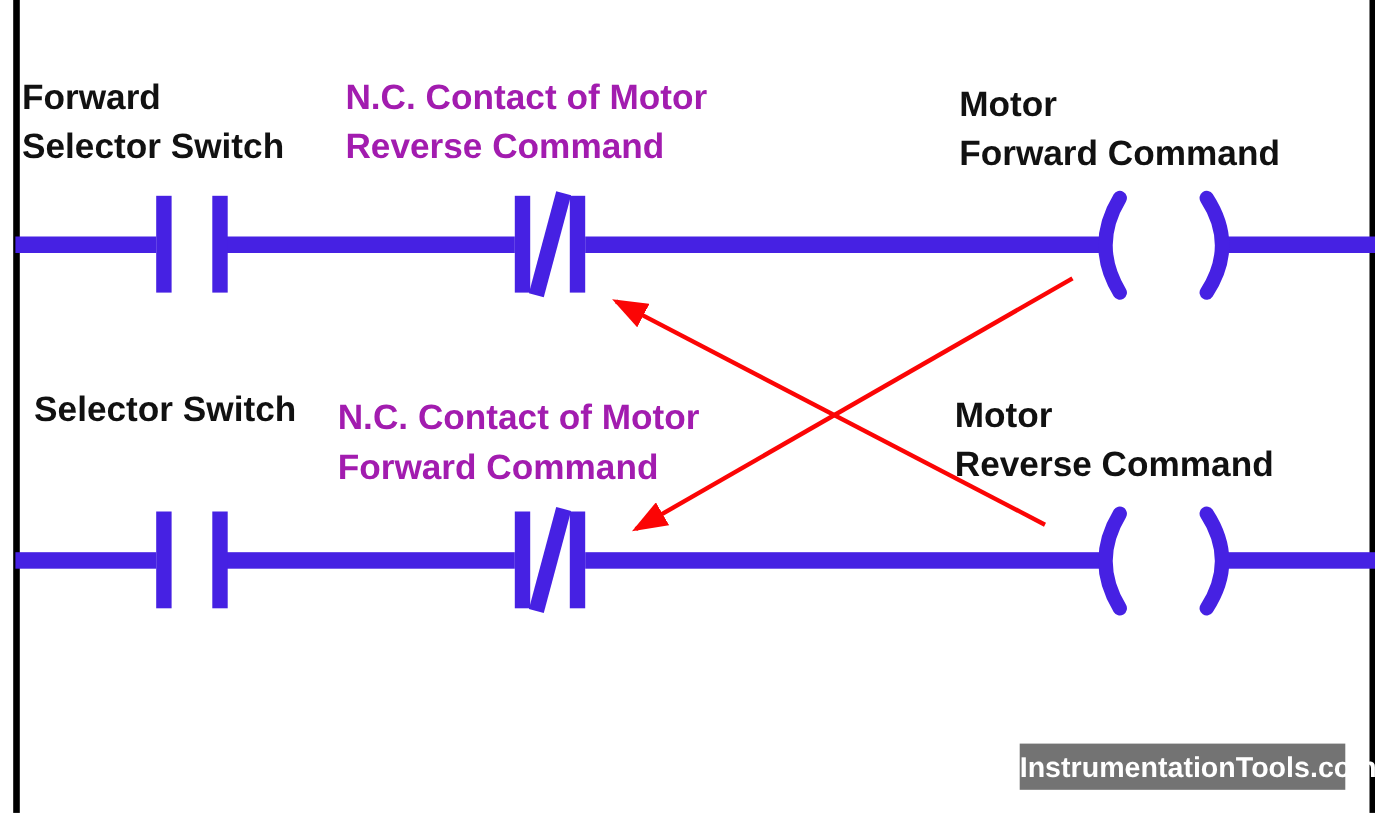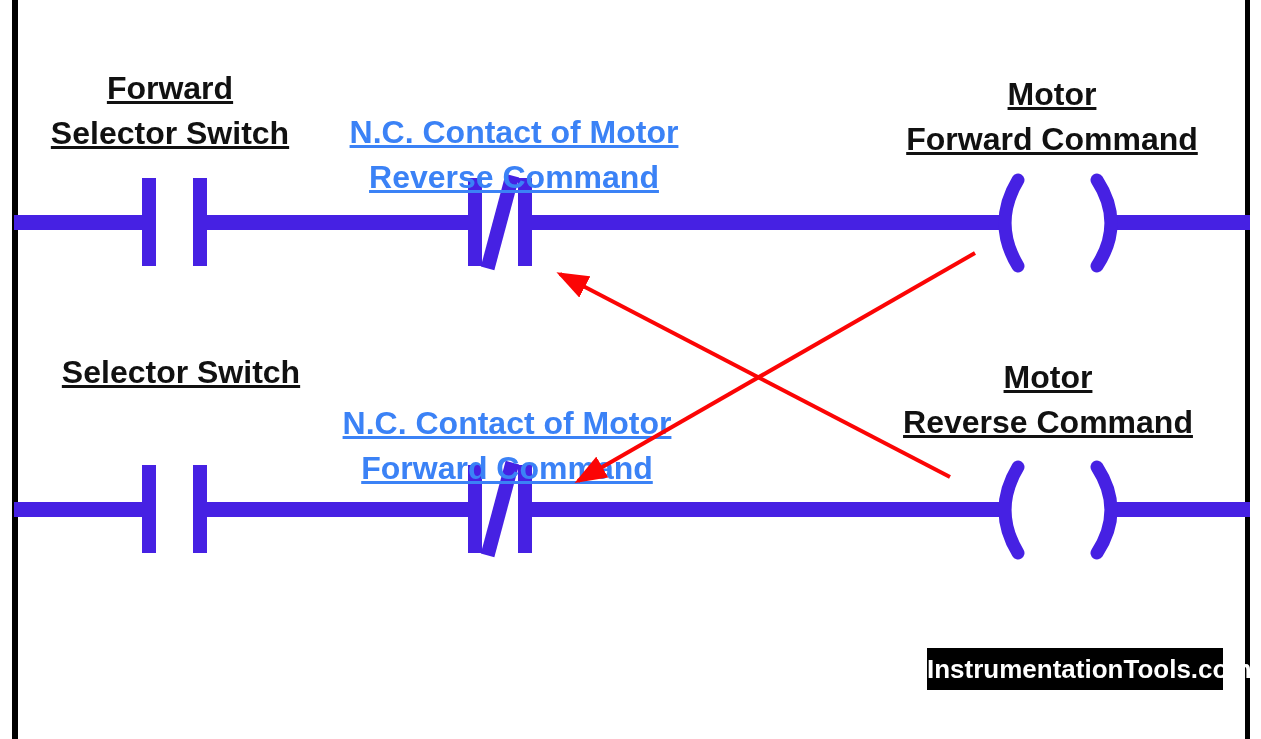--- a/index.html
+++ b/index.html
@@ -8,31 +8,31 @@
     width:1261px;height:739px;
     background:#ffffff;
     overflow:hidden;
     font-family:"Liberation Sans", sans-serif;
   }
   .rail{position:absolute;top:0;height:739px;background:#000000;}
   .wire{position:absolute;height:15px;background:#4621e3;}
   .bar{position:absolute;width:14px;height:88px;background:#4621e3;}
   .slash{position:absolute;width:14px;height:96px;background:#4621e3;transform:rotate(15deg);}
   .label{
-    position:absolute;text-align:center;
+    position:absolute;
     font-weight:bold;font-size:32px;line-height:45px;
-    color:#111111;white-space:nowrap;text-decoration:underline;
+    color:#111111;white-space:nowrap;
   }
-  .label.red{color:#3b82f6;margin-top:44px;}
+  .label.red{color:#a21caf;}
   #svg-overlay{position:absolute;left:0;top:0;pointer-events:none;}
   .coil-arc{stroke:#4621e3;stroke-width:13;fill:none;stroke-linecap:round;}
   .arrow-line{stroke:#fb0505;stroke-width:4;fill:none;}
   #watermark{
-    position:absolute;left:927px;top:648px;width:296px;height:42px;
-    background:#000000;color:#ffffff;
+    position:absolute;left:927px;top:676px;width:296px;height:42px;
+    background:#737373;color:#ffffff;
     font-weight:bold;font-size:26px;line-height:42px;text-align:center;
   }
 </style>
 </head>
 <body>
 
 <div id="canvas">
 
   <div class="rail" style="left:12px;width:6px;"></div>
   <div class="rail" style="left:1245px;width:5px;"></div>

